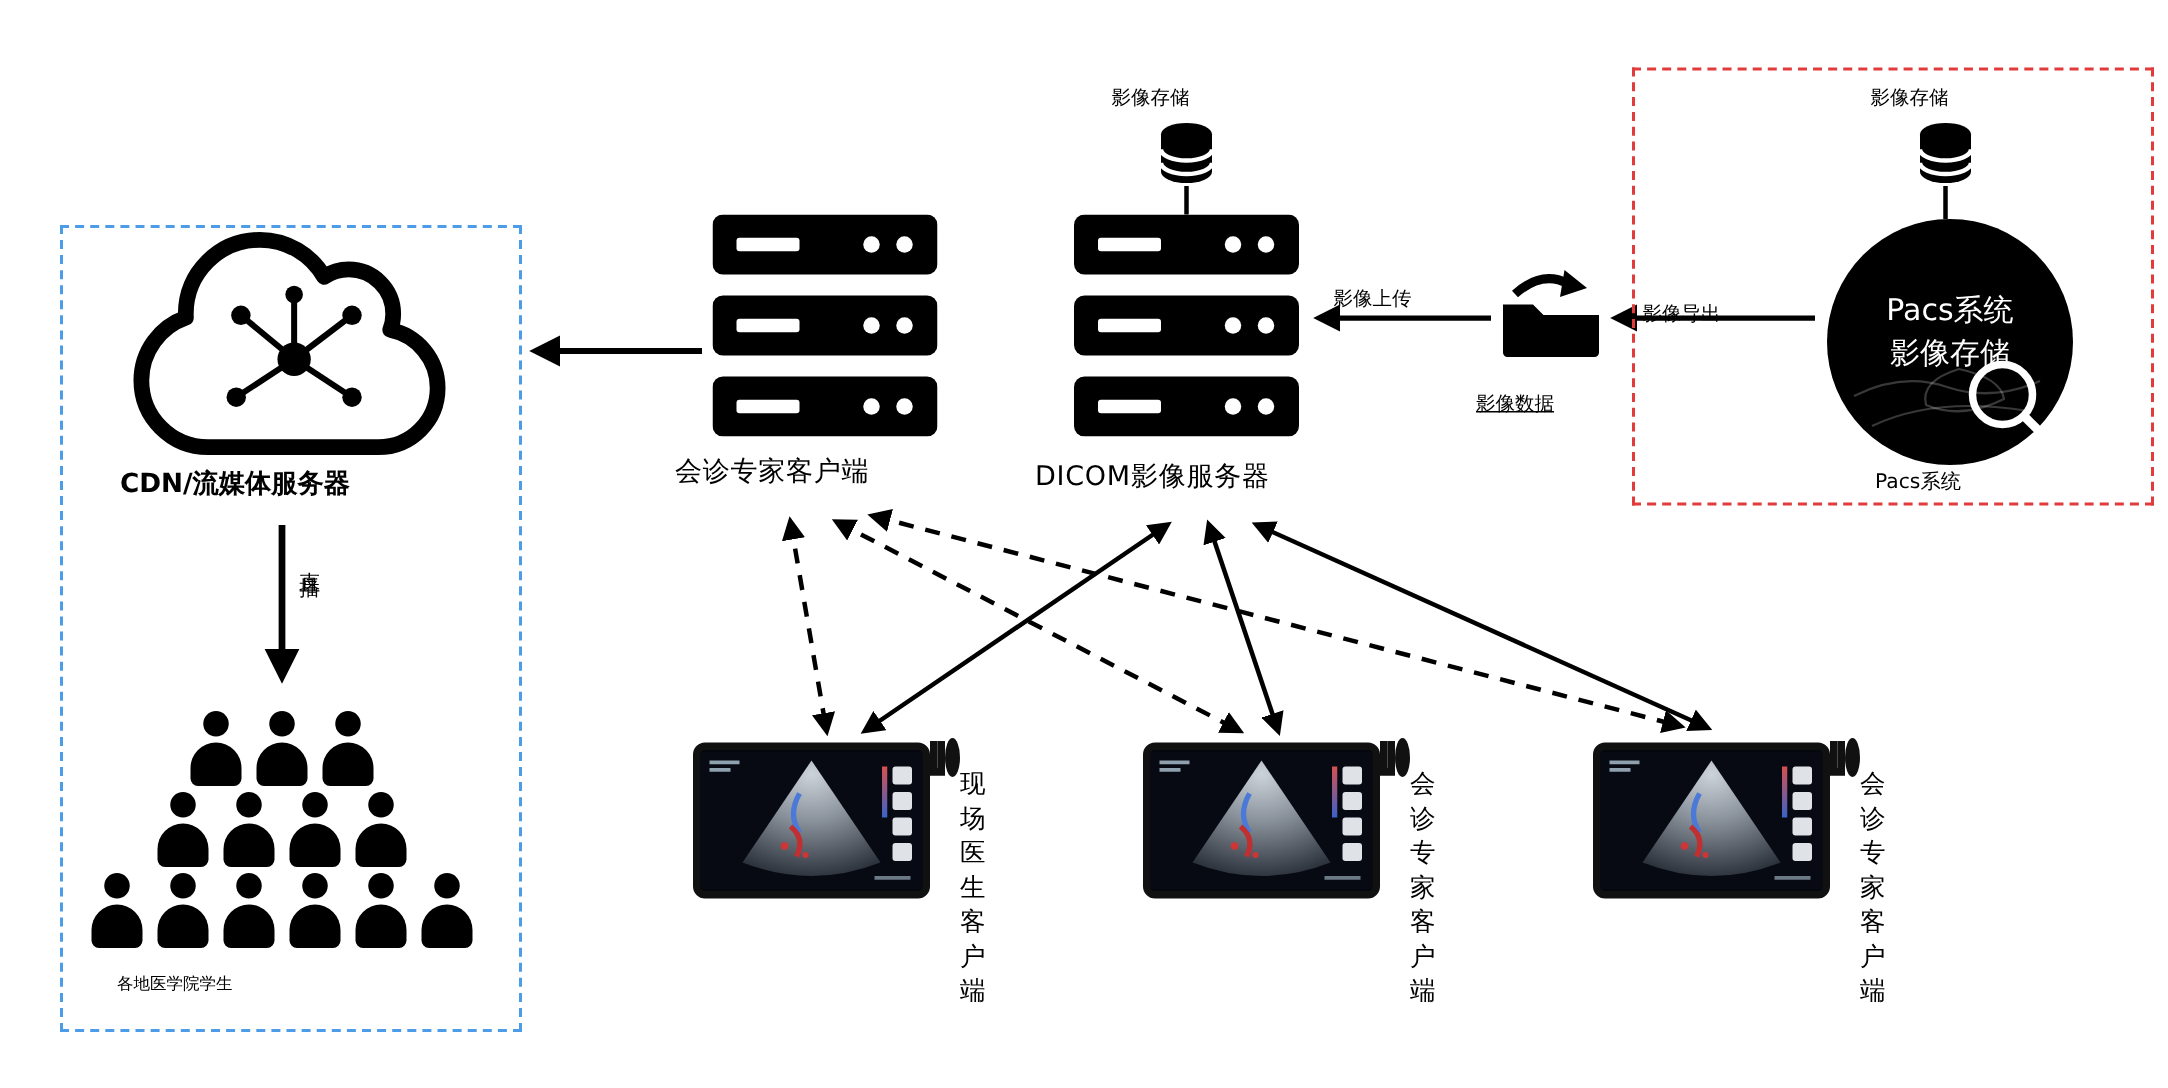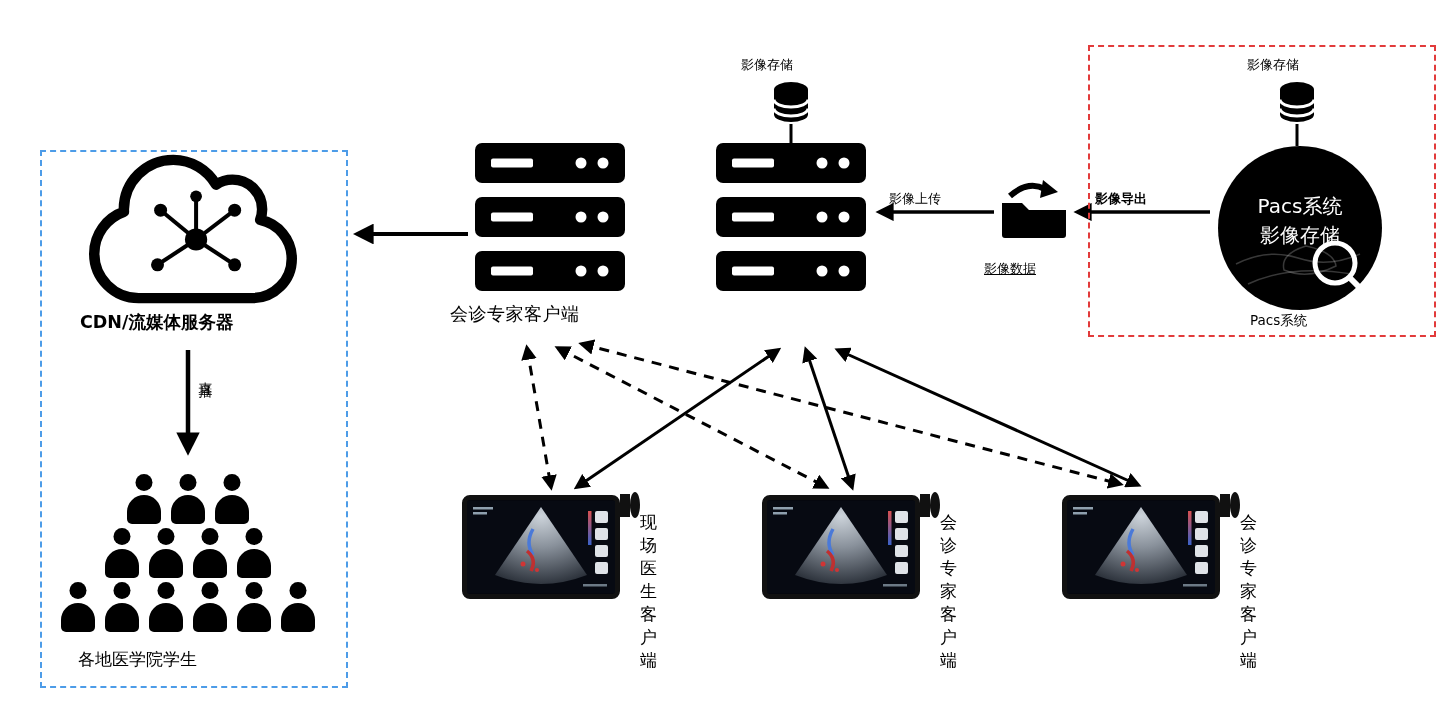--- a/index.html
+++ b/index.html
@@ -191,43 +191,44 @@
         <div class="person">
           <span class="p-head"></span>
           <span class="p-body"></span>
         </div>
         <div class="person">
           <span class="p-head"></span>
           <span class="p-body"></span>
         </div>
       </div>
   </div>
-  <div class="cap" style="left:78px;top:648px;width:220px;font-size:17px;">各地医学院学生</div>
+  <div class="cap" style="left:78px;top:648px;width:220px;font-size:11px;">各地医学院学生</div>
 
   <svg class="abs" style="left:475px;top:143px;" width="150" height="148">
     <use href="#server-icon"></use>
   </svg>
   <div class="cap cap-lg" style="left:450px;top:302px;width:200px;">会诊专家客户端</div>
 
   <div class="cap cap-sm" style="left:741px;top:56px;width:100px;">影像存储</div>
   <svg class="abs" style="left:773px;top:80px;" width="36" height="44">
       <use href="#db-icon"></use>
     </svg>
   <svg class="abs" style="left:716px;top:143px;" width="150" height="148">
     <use href="#server-icon"></use>
   </svg>
+  <div class="cap cap-lg" style="left:690px;top:305px;width:210px;">DICOM影像服务器</div>
 
   <svg class="abs" style="left:998px;top:178px;" width="72" height="62" viewBox="0 0 72 62">
     <path d="M12 18 Q30 2 47 11" stroke="#000" stroke-width="6" fill="none"></path>
     <polygon points="45,2 60,14 42,20" fill="#000"></polygon>
     <path d="M4 25 h20 l7 7 h37 v25 a3 3 0 0 1 -3 3 H7 a3 3 0 0 1 -3 -3 z" fill="#000"></path>
   </svg>
   <div class="cap cap-sm" style="left:984px;top:260px;width:96px;text-decoration:underline;">影像数据</div>
   <div class="cap cap-sm" style="left:889px;top:190px;width:100px;">影像上传</div>
-  <div class="cap cap-sm" style="left:1095px;top:190px;width:100px;font-weight:bold;">影像导出</div>
+  <div class="cap cap-sm" style="left:1095px;top:200px;width:100px;">影像导出</div>
 
   <div class="cap cap-sm" style="left:1247px;top:56px;width:100px;">影像存储</div>
   <svg class="abs" style="left:1279px;top:80px;" width="36" height="44">
       <use href="#db-icon"></use>
     </svg>
   <div class="abs pacs-circle">
     <svg class="abs" style="left:0;top:0;" width="164" height="164" viewBox="0 0 164 164">
       <g stroke="rgba(255,255,255,0.22)" stroke-width="1.5" fill="none">
         <path d="M18 118 q32 -16 62 -6 t62 -4"></path>
         <path d="M30 138 q42 -20 104 -10"></path>

